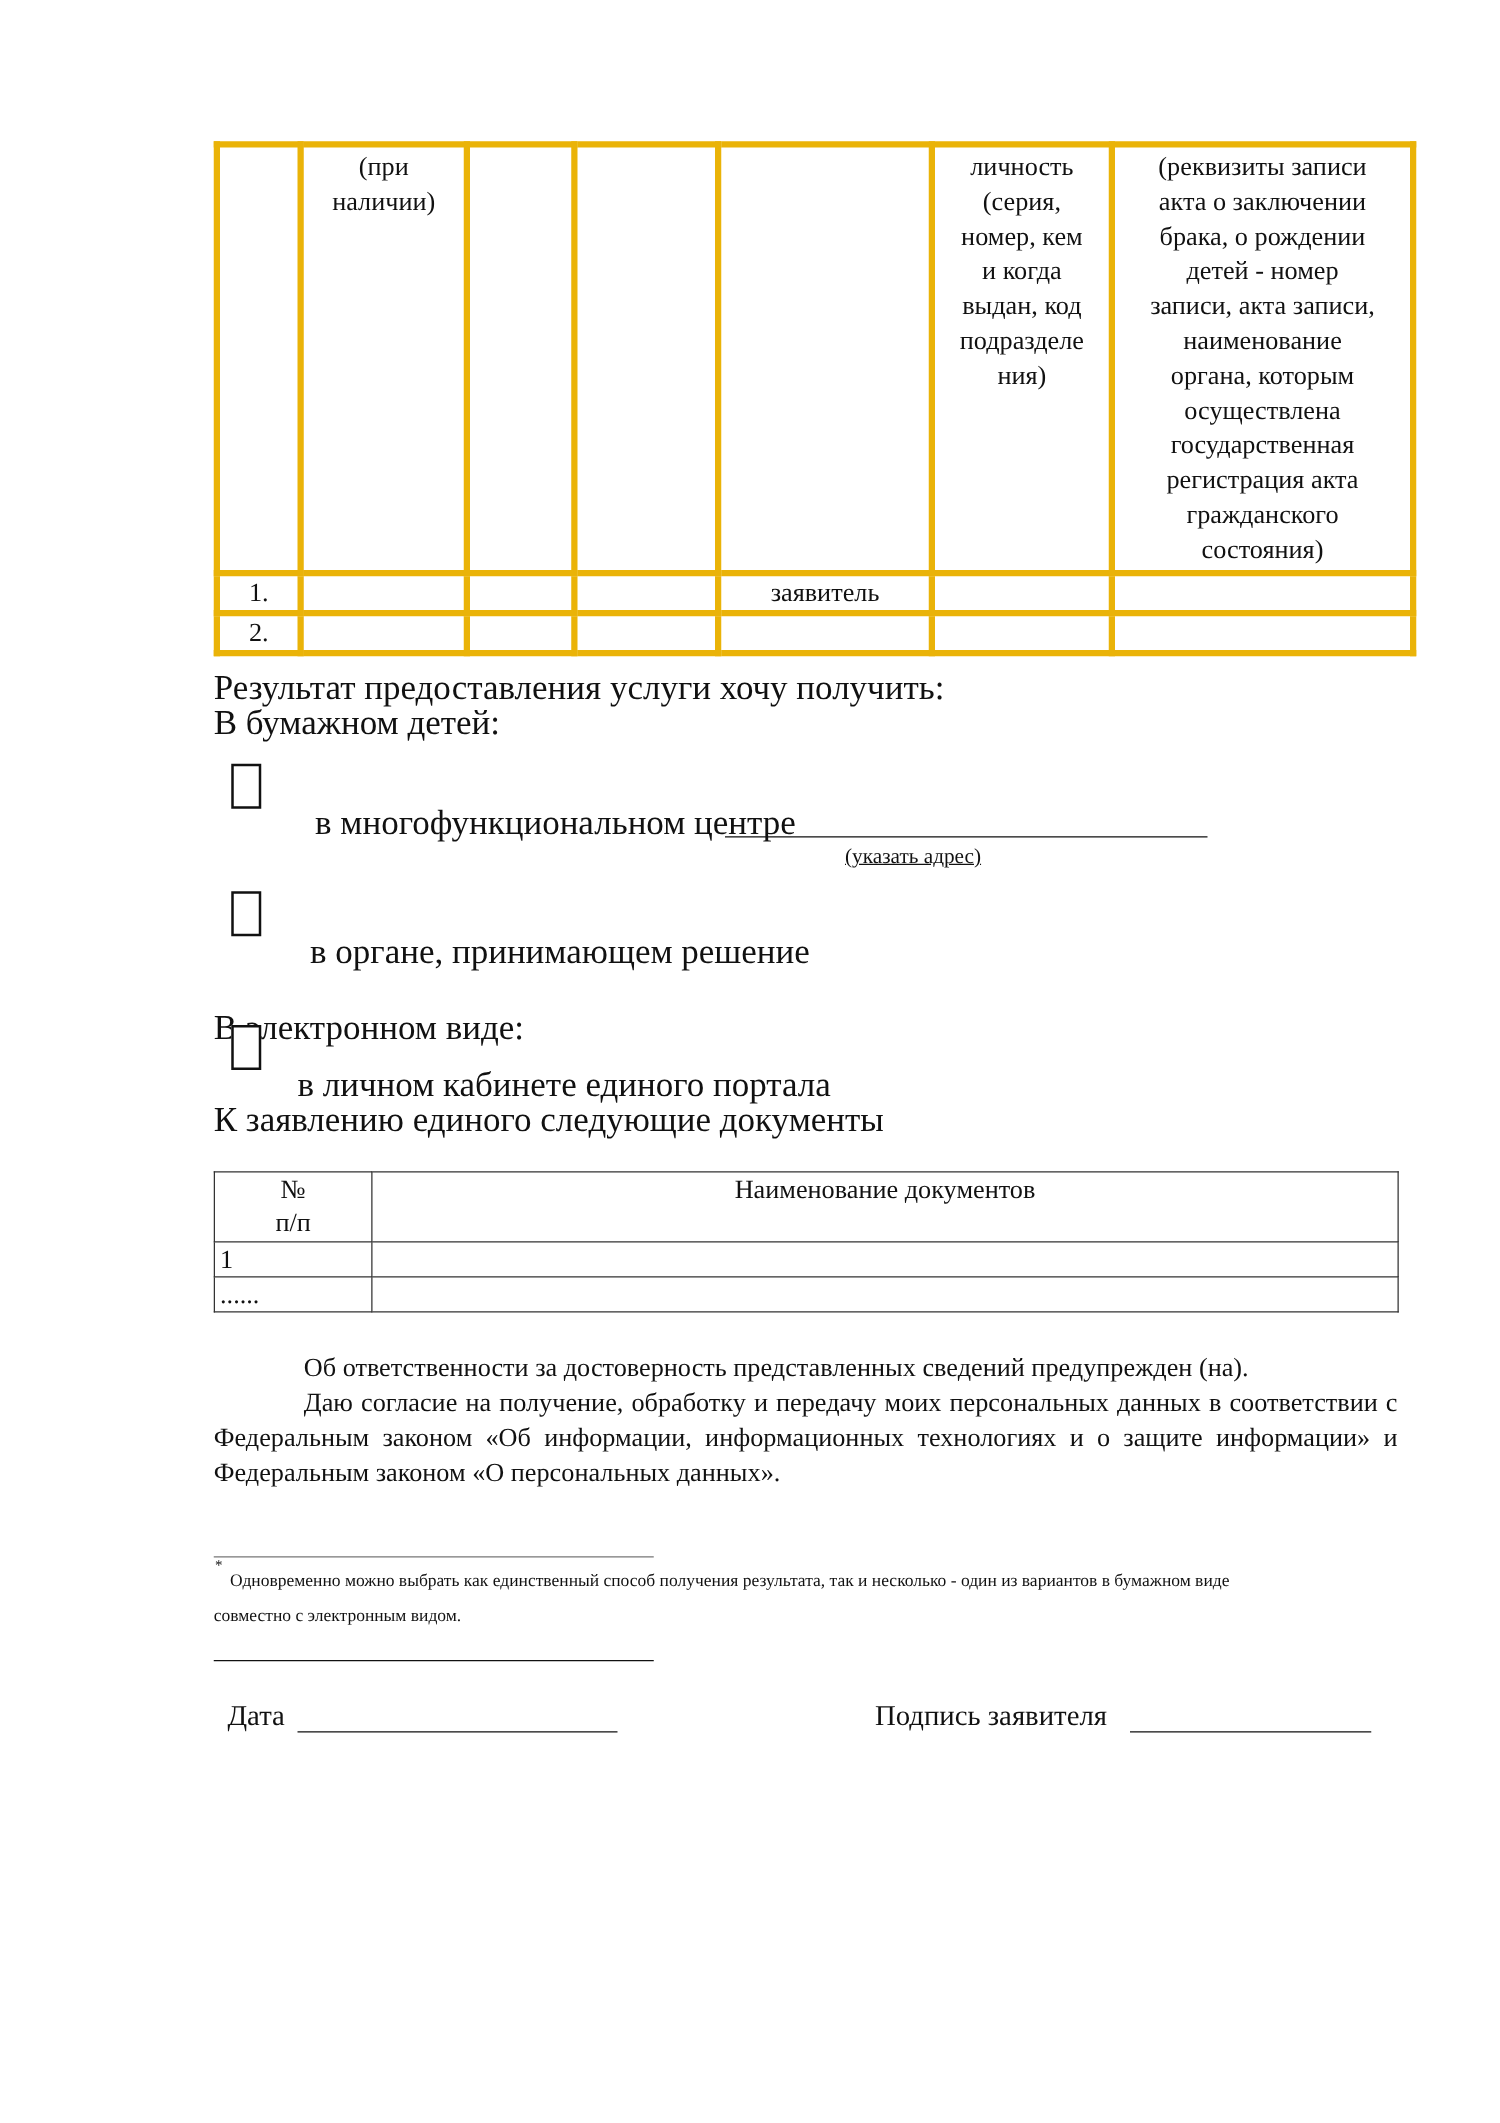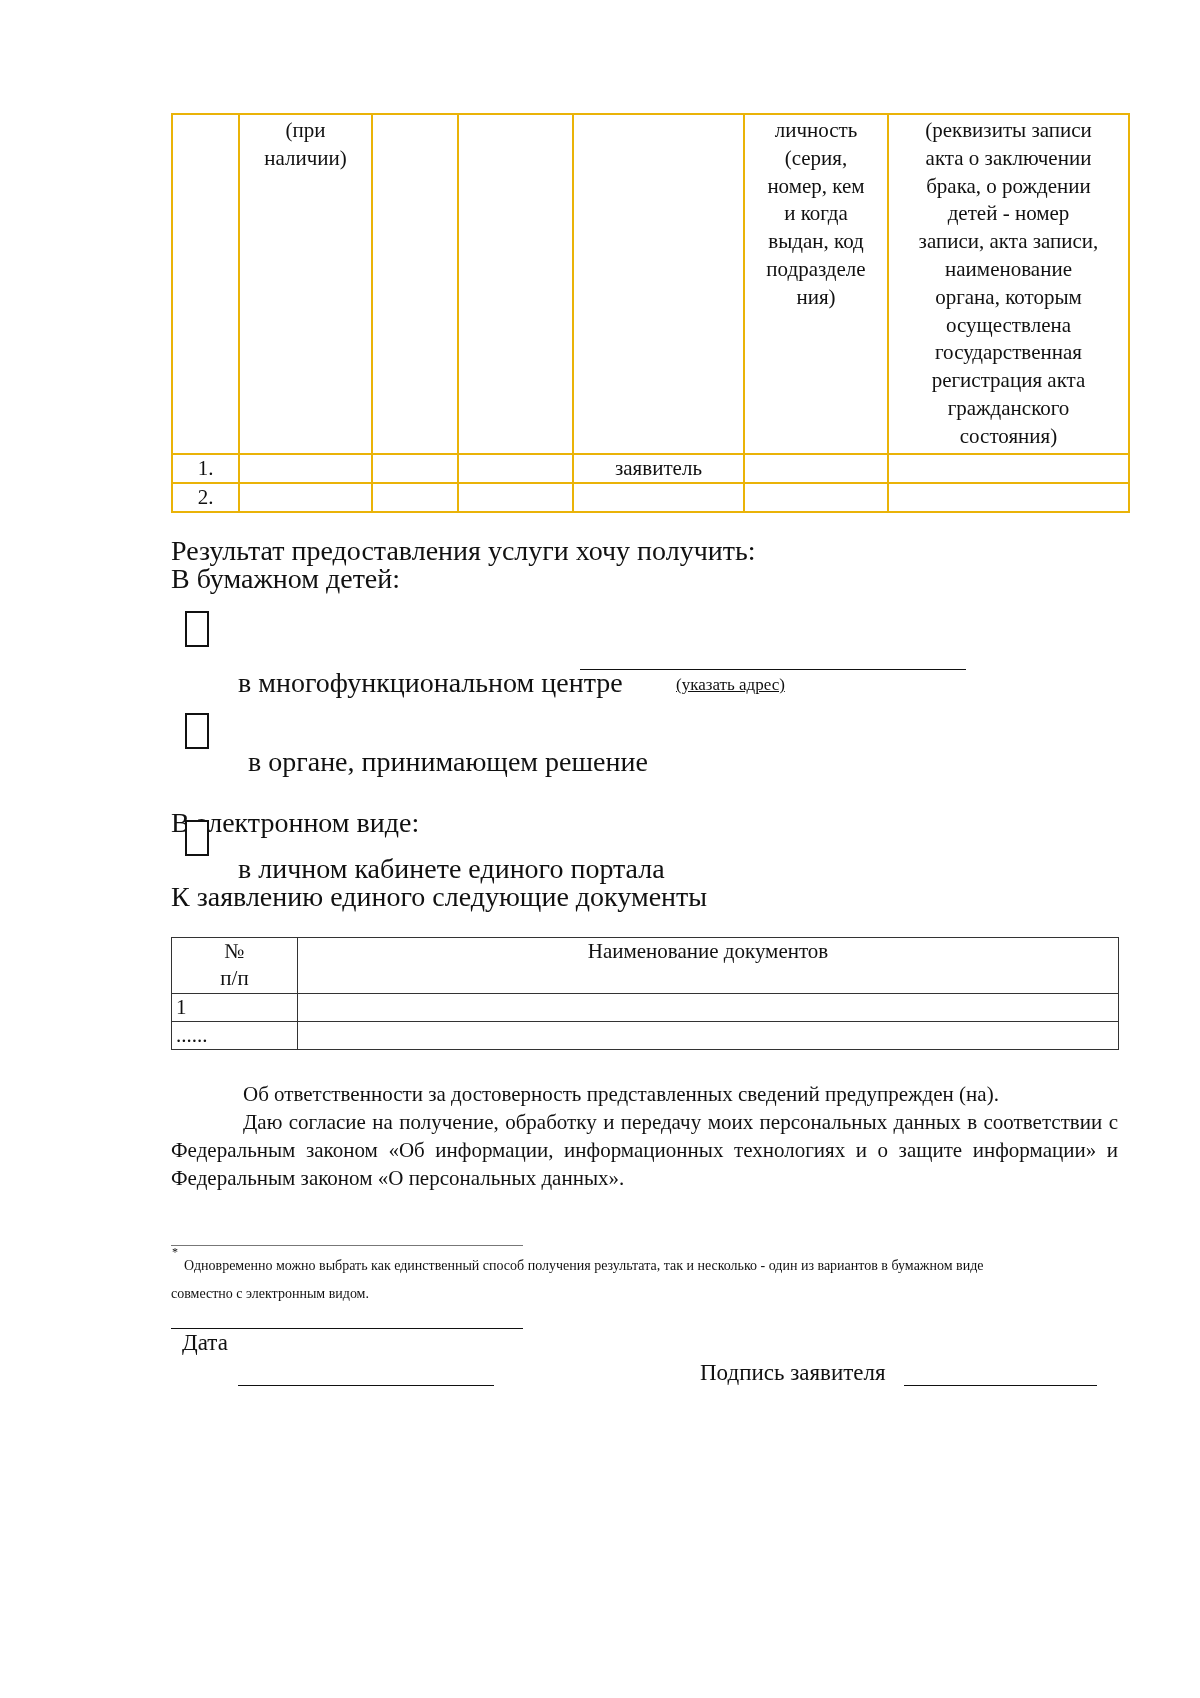--- a/index.html
+++ b/index.html
@@ -11,21 +11,21 @@
   .abs { position: absolute; }
   .txt { font-size: 28px; line-height: 28px; white-space: nowrap; }
 
   
   table.main {
     position: absolute; left: 171px; top: 113px; width: 957px;
     border-collapse: collapse; table-layout: fixed;
     font-size: 21px; line-height: 27.8px;
   }
   table.main td {
-    border: 2px solid #eab308; padding: 0 2px; vertical-align: top; text-align: center;
+    border: 5px solid #eab308; padding: 0 2px; vertical-align: top; text-align: center;
   }
   table.main tr.hdr td { height: 336px; padding-top: 2px; }
   table.main tr.row td { height: 27px; vertical-align: top; padding-top: 0; line-height: 27px; }
   table.main td.gray-l { border-left-color: #999; }
 
   
   table.docs {
     position: absolute; left: 171px; top: 937px; width: 947px;
     border-collapse: collapse; table-layout: fixed;
     font-size: 21px; line-height: 27px;
@@ -109,21 +109,21 @@
     <td class="gray-l"></td>
     <td class="gray-l"></td>
   </tr>
 </tbody>
   </table>
 
 <div class="abs txt" style="left:171px; top:537px;">Результат предоставления услуги хочу получить:</div>
 <div class="abs txt" style="left:171px; top:565px;">В бумажном детей:</div>
 
 <div class="checkbox" style="left:185px; top:611px;"></div>
-<div class="abs txt" style="left:238px; top:645px;margin-top:24px;">в многофункциональном центре</div>
+<div class="abs txt" style="left:252px; top:645px;">в многофункциональном центре</div>
 <div class="uline" style="left:580px; top:669px; width:386px;"></div>
 <div class="abs small" style="left:676px; top:675px; white-space:nowrap;text-decoration:underline;">(указать адрес)</div>
 
 <div class="checkbox" style="left:185px; top:713px;"></div>
 <div class="abs txt" style="left:248px; top:748px;font-family:Liberation Serif, serif;">в органе, принимающем решение</div>
 <div class="abs txt" style="left:171px; top:809px;">В электронном виде:</div>
 
 <div class="checkbox" style="left:185px; top:820px;"></div>
 <div class="abs txt" style="left:238px; top:855px;">в личном кабинете единого портала</div>
 <div class="abs txt" style="left:171px; top:883px;">К заявлению единого следующие документы</div>
@@ -154,16 +154,16 @@
 
 <div class="abs para" style="left:171px; top:1080px; width:947px; text-indent:72px;">Об ответственности за достоверность представленных сведений предупрежден (на).</div>
 <div class="abs para" style="left:171px; top:1108px; width:947px; text-indent:72px;">Даю согласие на получение, обработку и передачу моих персональных данных в соответствии с Федеральным законом «Об информации, информационных технологиях и о защите информации» и Федеральным законом «О персональных данных».</div>
 
 <div class="abs" style="left:171px; top:1245px; width:352px; border-top:1px solid #777;"></div>
 <div class="abs" style="left:172px; top:1246px; font-size:12px; line-height:12px;">*</div>
 <div class="abs foot" style="left:184px; top:1257px;">Одновременно можно выбрать как единственный способ получения результата, так и несколько - один из вариантов в бумажном виде</div>
 <div class="abs foot" style="left:171px; top:1285px;">совместно с электронным видом.</div>
 <div class="abs" style="left:171px; top:1328px; width:352px; border-top:1.5px solid #111;"></div>
 
-<div class="abs sigrow" style="left:182px; top:1328px;">Дата</div>
+<div class="abs sigrow" style="left:182px; top:1358px;">Дата</div>
 <div class="uline" style="left:238px; top:1385px; width:256px;"></div>
 <div class="abs sigrow" style="left:700px; top:1358px;">Подпись заявителя</div>
 <div class="uline" style="left:904px; top:1385px; width:193px;"></div>
 
 </body></html>

